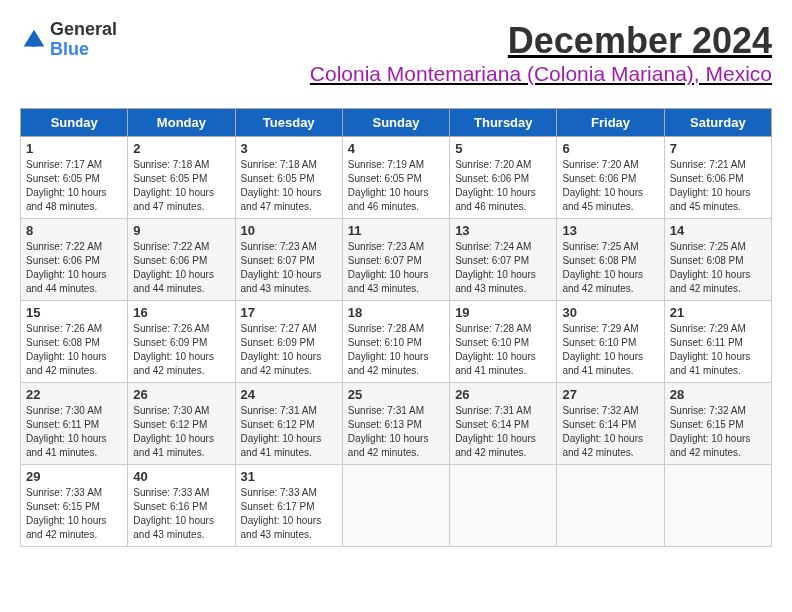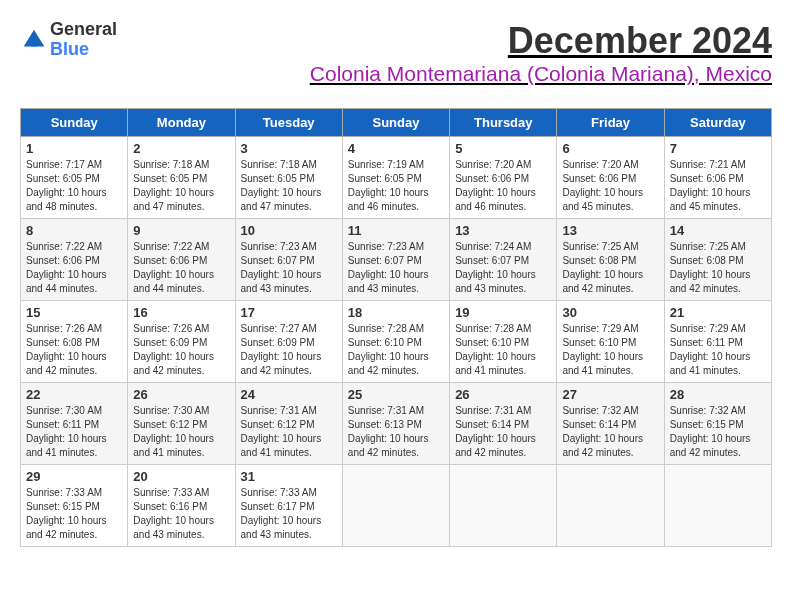--- a/index.html
+++ b/index.html
@@ -384,21 +384,21 @@
         <td>
         <span class="day-num">29</span>
         <div class="day-info">
           <span>Sunrise: 7:33 AM</span><br>
           <span>Sunset: 6:15 PM</span><br>
           <span>Daylight: 10 hours</span><br>
           <span>and 42 minutes.</span>
         </div>
       </td>
         <td>
-        <span class="day-num">20</span>
+        <span class="day-num">40</span>
         <div class="day-info">
           <span>Sunrise: 7:33 AM</span><br>
           <span>Sunset: 6:16 PM</span><br>
           <span>Daylight: 10 hours</span><br>
           <span>and 43 minutes.</span>
         </div>
       </td>
         <td>
         <span class="day-num">31</span>
         <div class="day-info">

